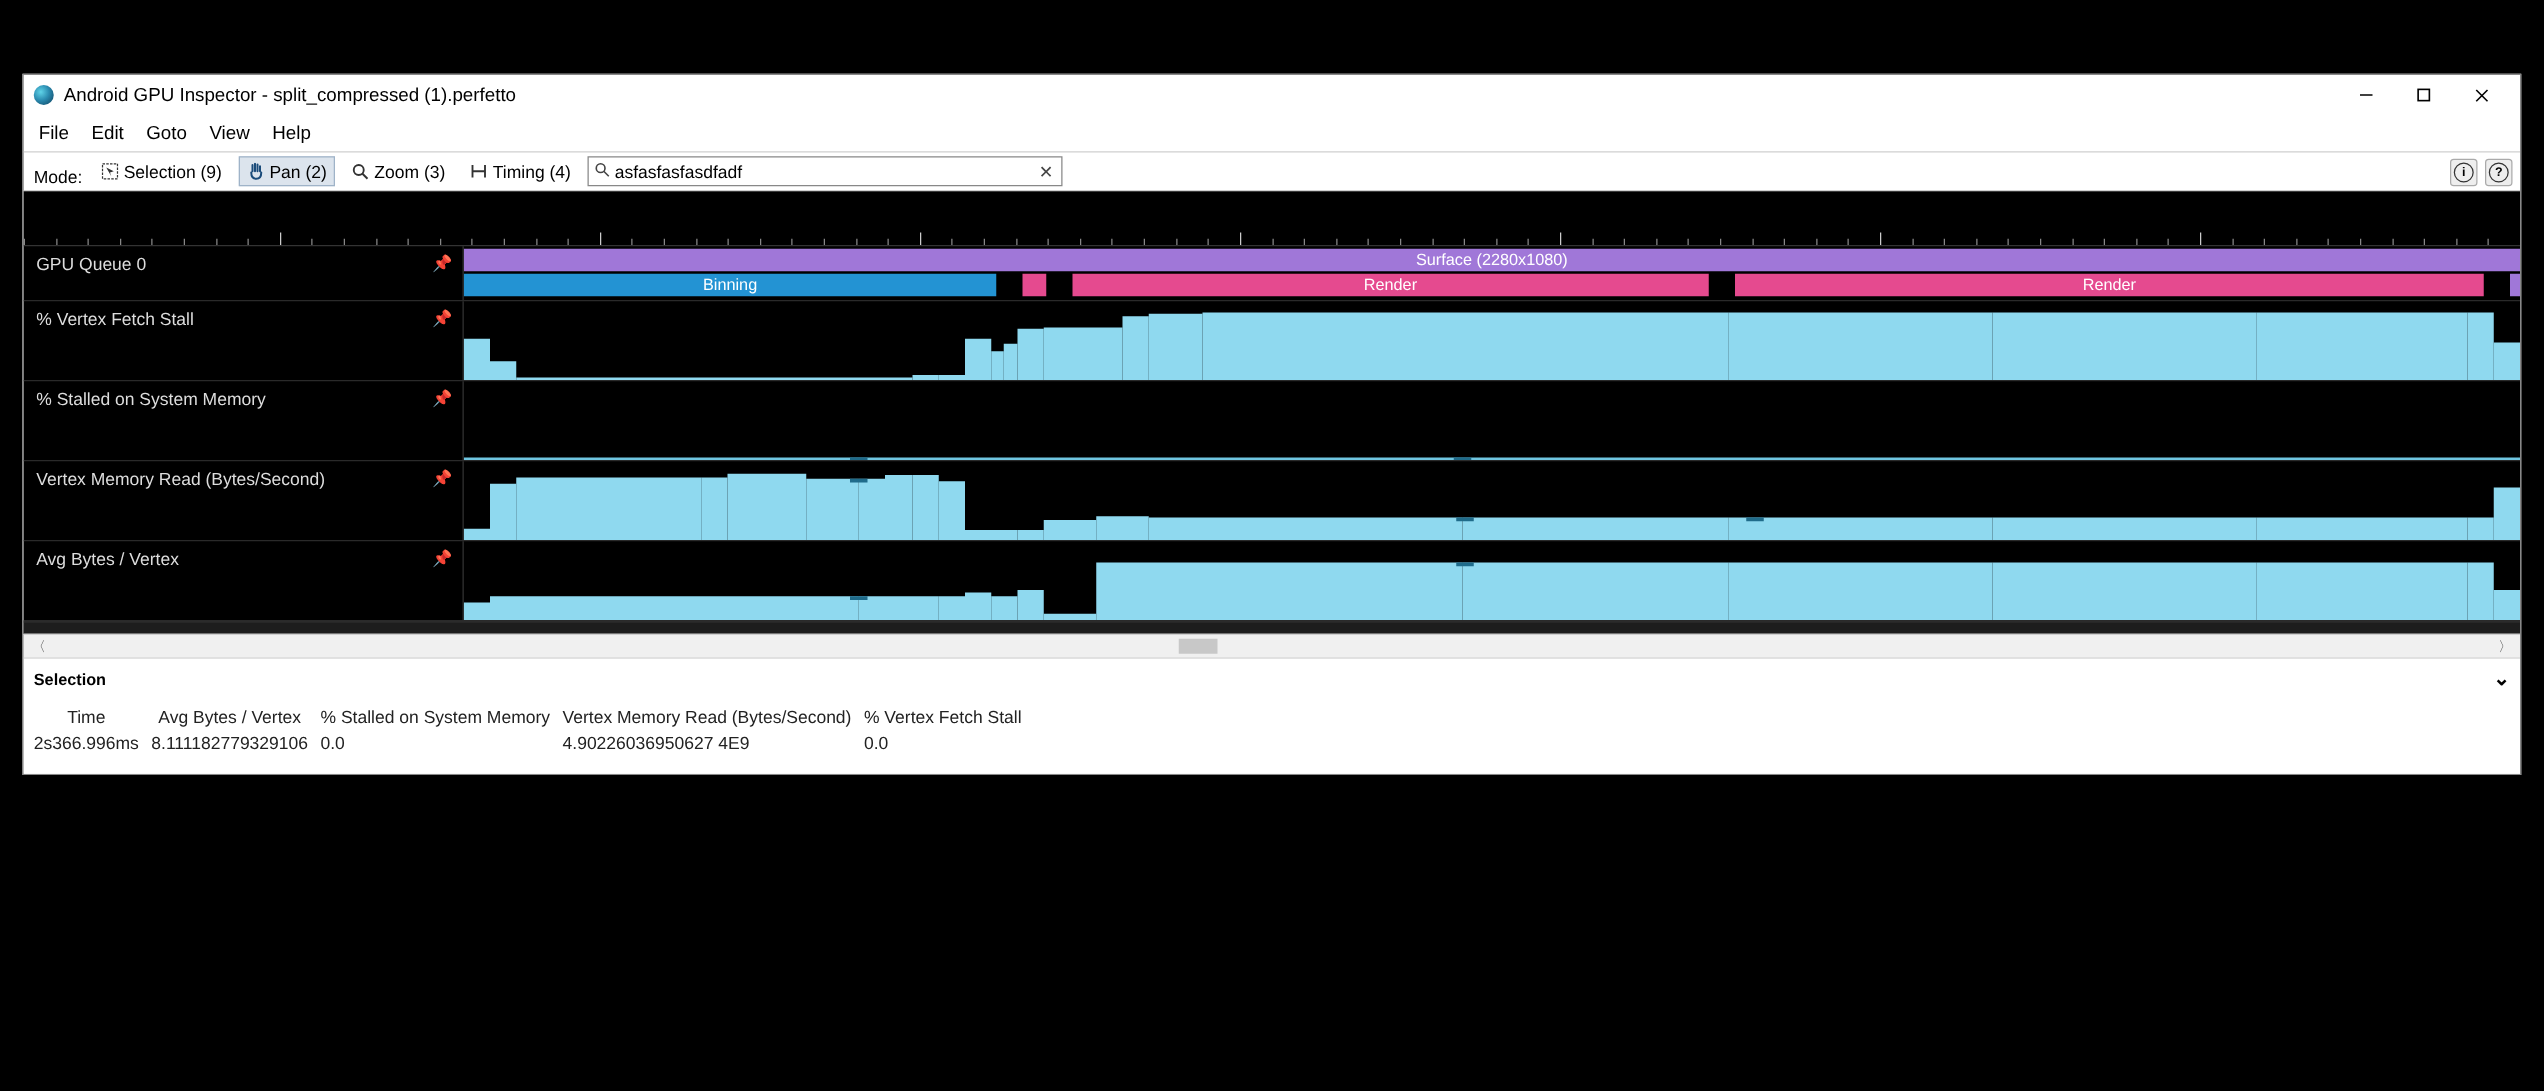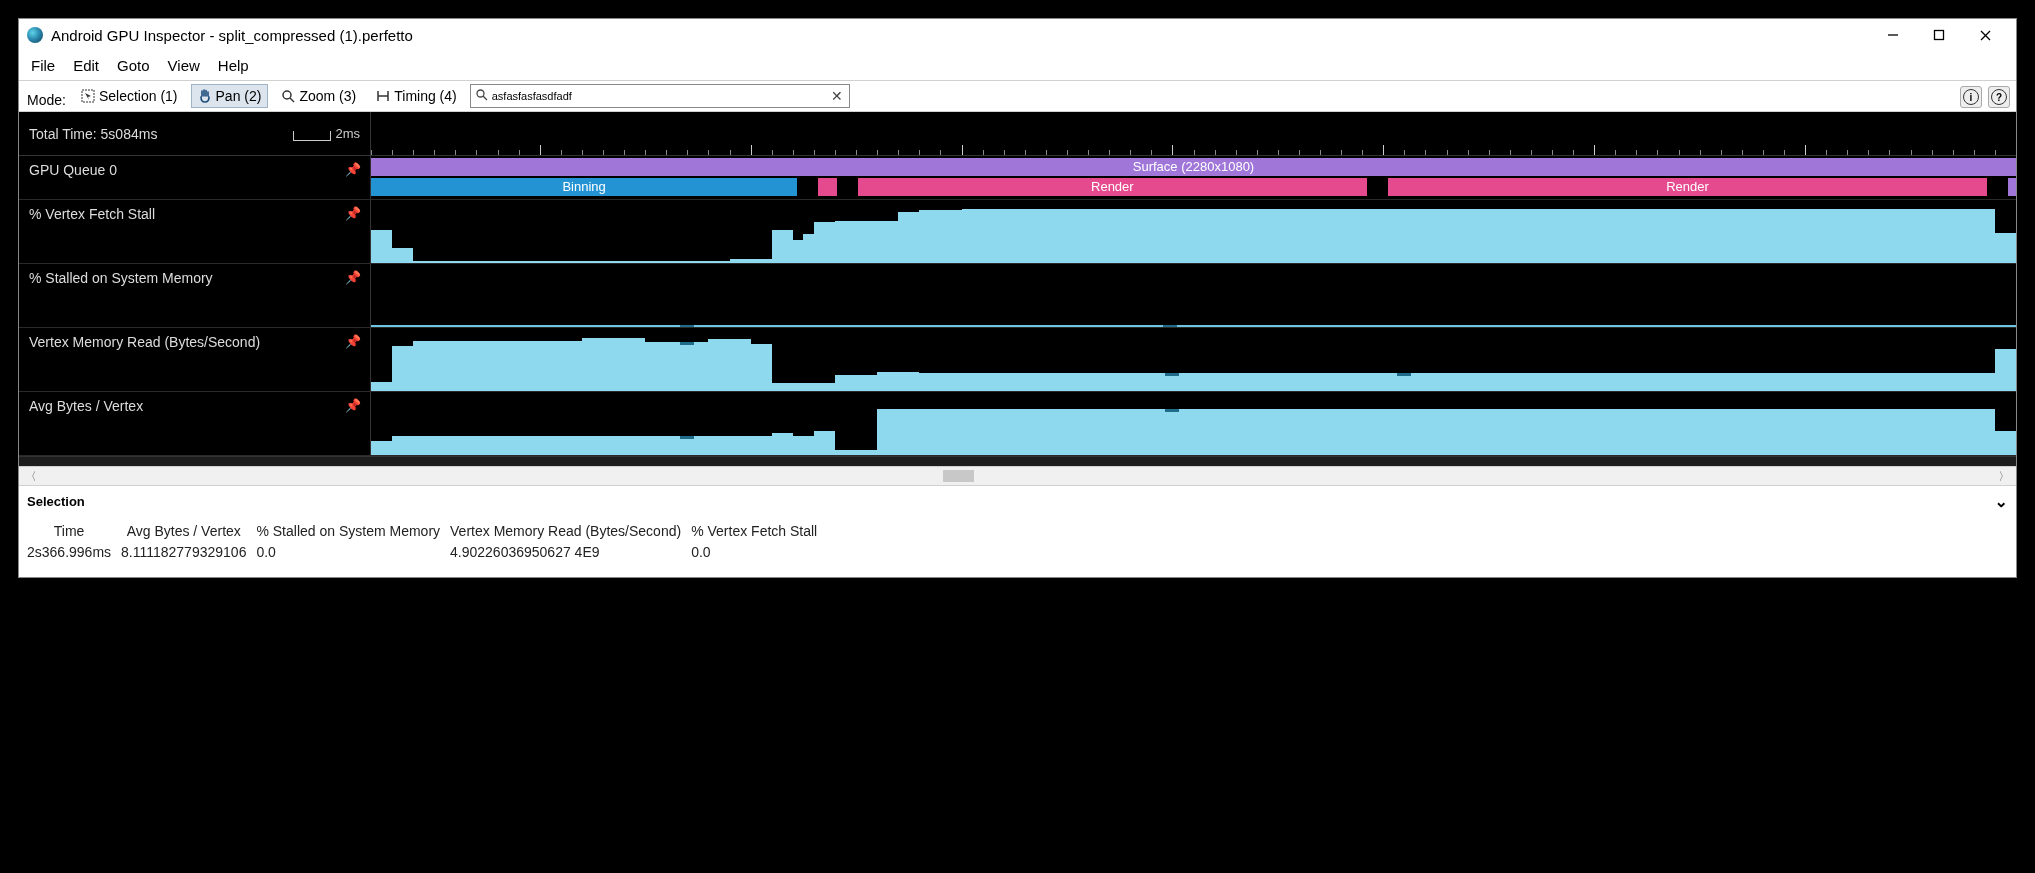--- a/index.html
+++ b/index.html
@@ -1,32 +1,32 @@
 <!DOCTYPE html>
 <html><head>
 <meta charset="utf-8">
 <style>
   * { box-sizing: border-box; margin: 0; padding: 0; }
   body { font-family: "Segoe UI", Arial, sans-serif; background: #000; padding: 18px; font-size: 13px; color: #000; }
-  .window { background: #fff; border: 1px solid #888; display: flex; flex-direction: column; width: 100%; }
+  .window { background: #fff; border: 1px solid #888; display: flex; flex-direction: column; width: 100%; margin-top: 41px; }
   .titlebar { display: flex; align-items: center; height: 32px; padding: 0 8px; }
   .titlebar .app-icon { width: 16px; height: 16px; border-radius: 50%; background: radial-gradient(circle at 35% 35%, #5fd3e8 0%, #2b8bb0 45%, #0b3b57 100%); margin-right: 8px; }
   .titlebar .title { flex: 0 0 auto; font-size: 15px; }
   .titlebar .spacer { flex: 1; }
   .win-btn { width: 46px; height: 30px; display: flex; align-items: center; justify-content: center; font-size: 14px; }
   .win-btn svg { display: block; }
   .menubar { display: flex; gap: 2px; padding: 2px 4px; font-size: 15px; }
   .menubar .menu-item { padding: 4px 8px; }
   .toolbar { display: flex; align-items: flex-end; border-top: 1px solid #d0d0d0; border-bottom: 1px solid #d0d0d0; padding: 3px 6px; gap: 6px; font-size: 14px; }
   .mode-label { padding: 0 2px; }
   .mode-btn { display: flex; align-items: center; gap: 4px; padding: 3px 6px; border: 1px solid transparent; }
   .mode-btn.active { background: #dce4ed; border: 1px solid #9fb3c8; }
   .mode-btn .icn { width: 14px; height: 14px; display: inline-flex; align-items: center; justify-content: center; }
   .searchbox { display: flex; align-items: center; border: 1px solid #888; height: 24px; min-width: 380px; padding: 0 4px; }
-  .searchbox input { border: none; outline: none; flex: 1; font-size: 11px; padding: 0 4px; background: transparent; }
+  .searchbox input { border: none; outline: none; flex: 1; font-size: 14px; padding: 0 4px; background: transparent; }
   .searchbox .mag { font-size: 13px; color: #444; }
   .searchbox .clear { font-size: 14px; color: #444; padding: 0 2px; }
   .toolbar .spacer { flex: 1; }
   .circ-btn { width: 22px; height: 22px; display: flex; align-items: center; justify-content: center; border: 1px solid #aaa; background: #eee; }
   .circ-btn.round { border-radius: 3px; }
   .circ-inner { width: 16px; height: 16px; border: 1.5px solid #333; border-radius: 50%; display: flex; align-items: center; justify-content: center; font-size: 10px; font-weight: bold; }
 
   
   .timeline { background: #000; color: #eee; display: flex; flex-direction: column; font-size: 14px; }
   .tl-header { display: flex; border-bottom: 1px solid #333; height: 44px; }
@@ -109,21 +109,21 @@
   <div class="toolbar">
     <span class="mode-label">Mode:</span>
 
     <div class="mode-btn">
       <span class="icn">
         <svg width="14" height="14">
             <rect x="1" y="1" width="12" height="12" fill="none" stroke="#333" stroke-dasharray="2 1"></rect>
             <path d="M4 4 L10 7 L7 8 L8 11 Z" fill="#333"></path>
           </svg>
       </span>
-      <span>Selection (1)</span>
+      <span>Selection (9)</span>
     </div>
 
     <div class="mode-btn active">
       <span class="icn">
         <svg width="14" height="14">
             <path d="M4 2 v5 M6 1 v6 M8 1.5 v5.5 M10 3 v4 M3 8 q0 5 4 5 q4 0 4 -5" fill="none" stroke="#1a4b7a" stroke-width="1.6" stroke-linecap="round"></path>
           </svg>
       </span>
       <span>Pan (2)</span>
     </div>
@@ -166,27 +166,20 @@
       <div class="circ-inner">i</div>
     </div>
     <div class="circ-btn round">
       <div class="circ-inner">?</div>
     </div>
   </div>
 
   <div class="timeline">
 
     <div class="tl-header">
-      <div class="tl-left header">
-        <span>Total Time: 5s084ms</span>
-        <span class="scale-span">
-          <span class="scale-graphic"></span>
-          <span>2ms</span>
-        </span>
-      </div>
       <div class="tl-right" id="ruler">
         <div class="ruler-ticks" id="ruler-ticks">
             <div class="tick minor" style="left: 0%;"></div>
             <div class="tick minor" style="left: 1.28205%;"></div>
             <div class="tick minor" style="left: 2.5641%;"></div>
             <div class="tick minor" style="left: 3.84615%;"></div>
             <div class="tick minor" style="left: 5.12821%;"></div>
             <div class="tick minor" style="left: 6.41026%;"></div>
             <div class="tick minor" style="left: 7.69231%;"></div>
             <div class="tick minor" style="left: 8.97436%;"></div>

